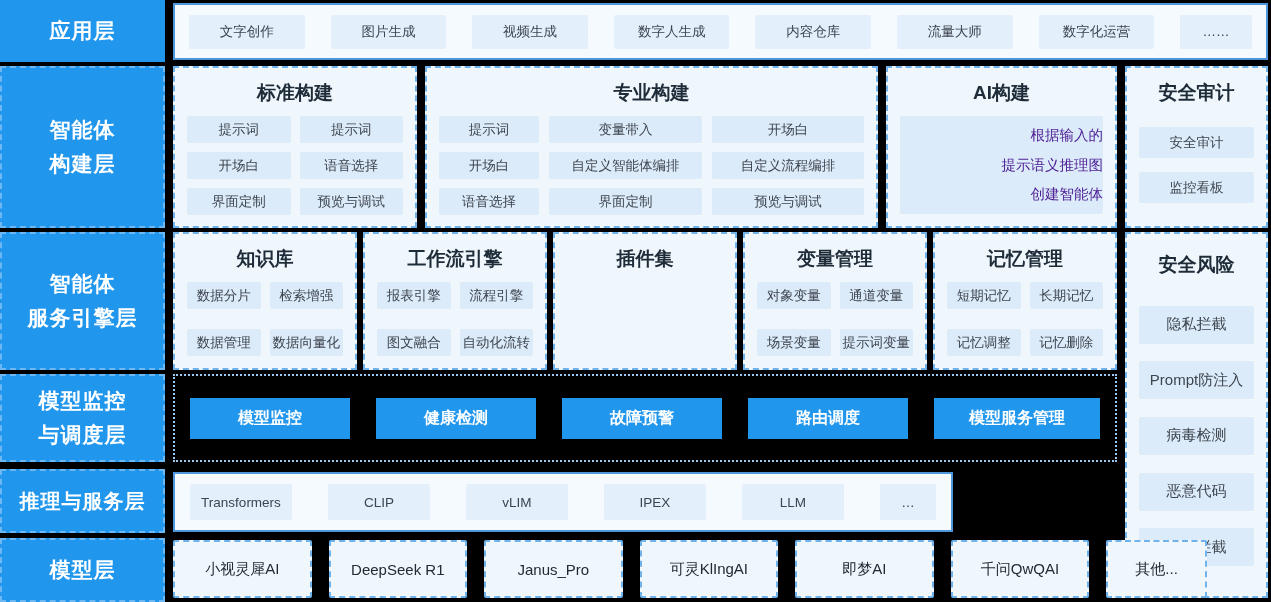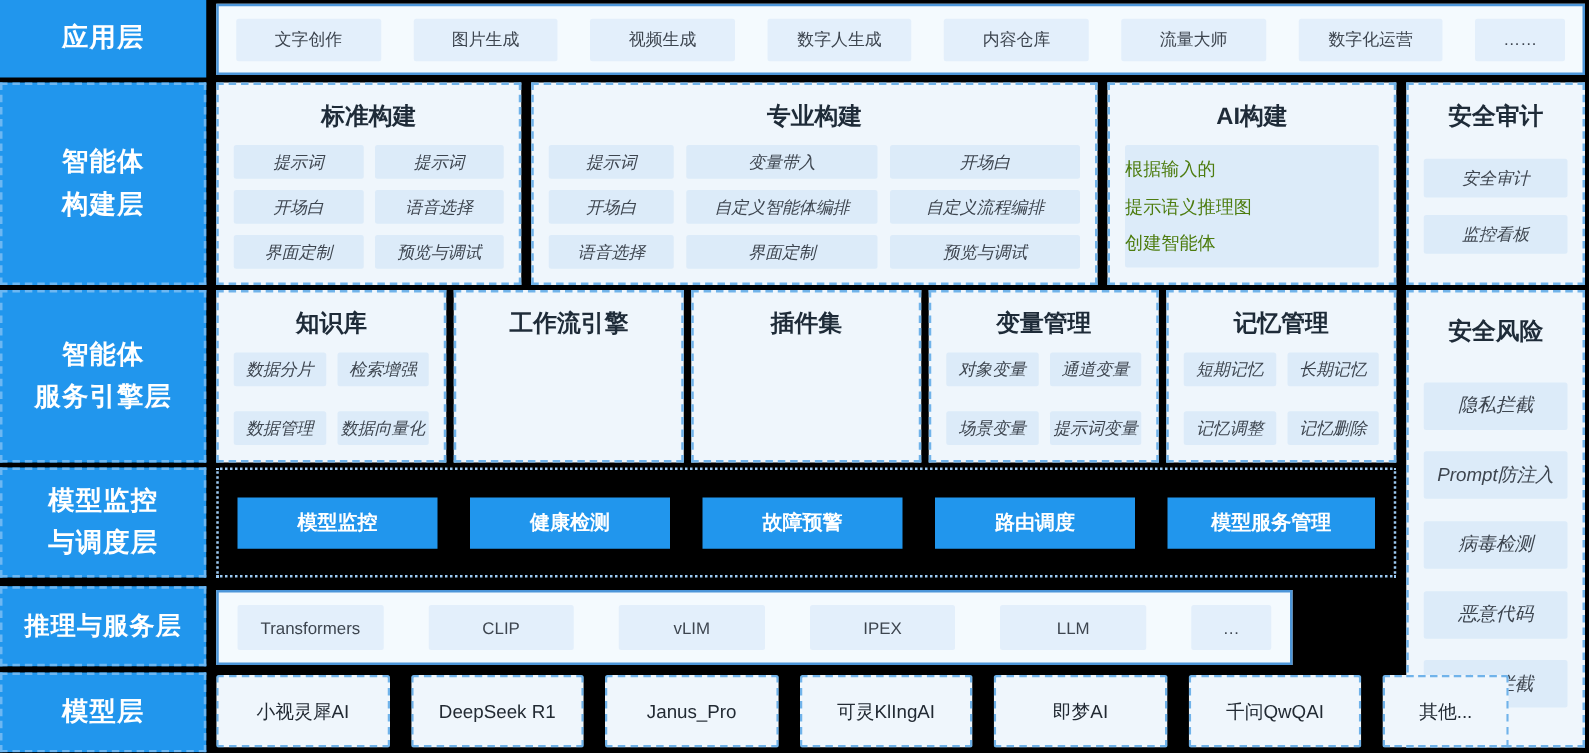--- a/index.html
+++ b/index.html
@@ -11,51 +11,51 @@
                text-align:center;box-sizing:border-box;line-height:1.6;}
   .layer-label.dashed{border:2px dashed #6DB7F2;}
   .lbl-line{font-size:21px;letter-spacing:1px;}
   
   .panel{position:absolute;box-sizing:border-box;background:#F4FAFE;border:2px solid #4D96D9;}
   .chip{background:#E3EFFB;color:#3D454F;font-size:13.5px;display:flex;align-items:center;
         justify-content:center;border-radius:2px;white-space:nowrap;}
   .sec{box-sizing:border-box;background:#EFF6FC;border:2px dashed #70B3EA;display:flex;
        flex-direction:column;align-items:center;padding:8px 12px 12px;}
   .sec-title{font-size:19px;font-weight:bold;color:#1E2B38;margin:4px 0 10px;}
-  .sec .chip{background:#DCEBF9;height:27px;font-style:italic;}
+  .sec .chip{background:#DCEBF9;height:27px;}
   .grid2{display:grid;grid-template-columns:1fr 1fr;gap:9px;width:100%;flex:1;align-content:space-between;}
   .grid3{display:grid;grid-template-columns:100px 1fr 152px;gap:9px 10px;width:100%;flex:1;align-content:space-between;}
   
   .row1-inner{width:100%;height:100%;display:flex;align-items:center;gap:26px;
               padding:16px 14px;box-sizing:border-box;}
   .row1-inner .chip{flex:1;height:34px;}
   .row1-inner .chip:last-child{flex:0.62;}
   
   .row2-secs{position:absolute;left:173px;top:66px;width:944px;height:162px;display:flex;gap:8px;}
   .ai-panel{width:100%;flex:1;background:#DCEBF9;border-radius:2px;display:flex;flex-direction:column;
-            justify-content:space-evenly;align-items:flex-start;color:#4d7c0f;font-size:14.5px;}
+            justify-content:space-evenly;align-items:flex-end;color:#4c1d95;font-size:14.5px;}
   .audit-box{position:absolute;left:1125px;top:66px;width:143px;height:162px;}
   .audit-box .chip,.risk-box .chip{width:100%;box-sizing:border-box;}
   .audit-items{display:flex;flex-direction:column;gap:14px;width:100%;flex:1;justify-content:center;}
   .audit-items .chip{height:31px;}
   
   .row3-secs{position:absolute;left:173px;top:232px;width:944px;height:138px;display:flex;gap:6px;}
   .row3-secs .sec{flex:1;}
   .risk-box{position:absolute;left:1125px;top:232px;width:143px;height:366px;}
   .risk-items{display:flex;flex-direction:column;width:100%;flex:1;justify-content:space-evenly;}
   .risk-items .chip{height:38px;font-size:15px;}
   
   .monitor-box{position:absolute;left:173px;top:374px;width:944px;height:88px;box-sizing:border-box;
                background:#000;border:2px dotted #9CC9F2;display:flex;align-items:center;
                justify-content:space-between;padding:0 15px;}
   .mon-btn{background:#2196ED;color:#fff;font-weight:bold;font-size:16px;width:160px;height:41px;
            display:flex;align-items:center;justify-content:center;white-space:nowrap;}
   .mon-btn:last-child{width:166px;}
   
-  .infer-box{position:absolute;left:173px;top:472px;width:861px;height:60px;box-sizing:border-box;
+  .infer-box{position:absolute;left:173px;top:472px;width:780px;height:60px;box-sizing:border-box;
              background:#F4FAFE;border:2px solid #4D96D9;display:flex;align-items:center;gap:36px;
              padding:0 15px;}
   .infer-box .chip{flex:1;height:36px;font-size:13.5px;}
   .infer-box .chip:last-child{flex:0.55;}
   
   .model-row{position:absolute;left:173px;top:540px;width:1034px;height:58px;display:flex;gap:17px;}
   .model-row .chip{flex:1;height:100%;box-sizing:border-box;background:#EFF6FC;
                    border:2px dashed #70B3EA;font-size:15px;color:#222A33;}
   .model-row .chip:last-child{flex:0.72;}
 </style>
@@ -136,20 +136,26 @@
       <div class="sec-title">知识库</div>
       <div class="grid2">
           <div class="chip">数据分片</div>
           <div class="chip">检索增强</div>
           <div class="chip">数据管理</div>
           <div class="chip">数据向量化</div>
         </div>
     </div>
     <div class="sec">
       <div class="sec-title">工作流引擎</div>
+      <div class="grid2">
+          <div class="chip">报表引擎</div>
+          <div class="chip">流程引擎</div>
+          <div class="chip">图文融合</div>
+          <div class="chip">自动化流转</div>
+        </div>
     </div>
     <div class="sec">
       <div class="sec-title">插件集</div>
     </div>
     <div class="sec">
       <div class="sec-title">变量管理</div>
       <div class="grid2">
           <div class="chip">对象变量</div>
           <div class="chip">通道变量</div>
           <div class="chip">场景变量</div>

